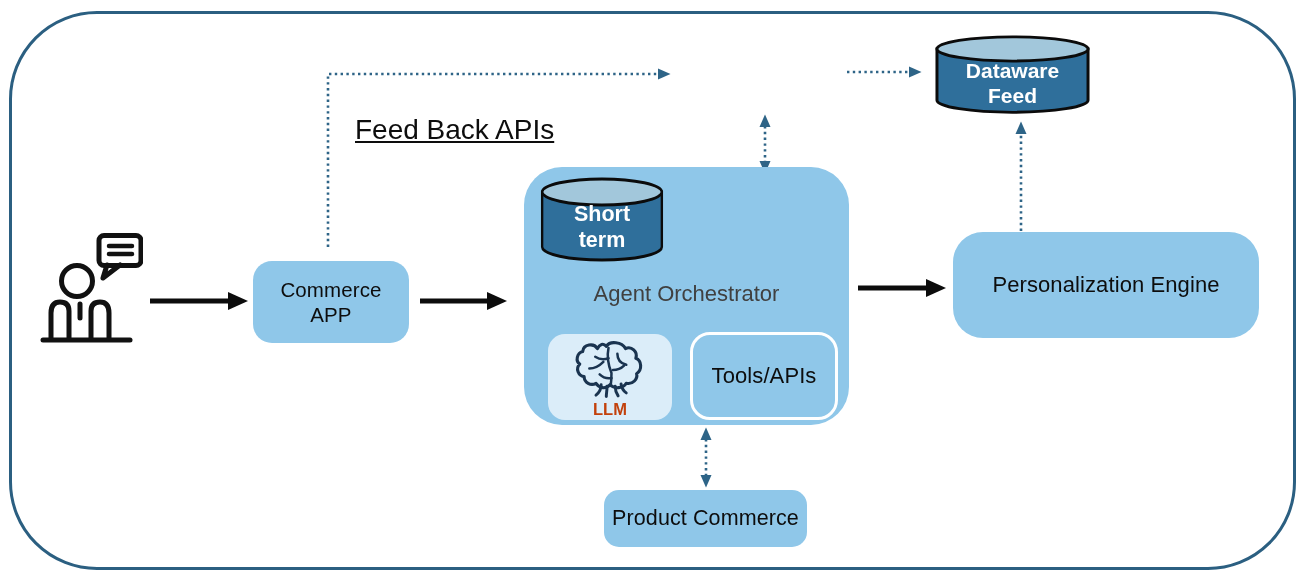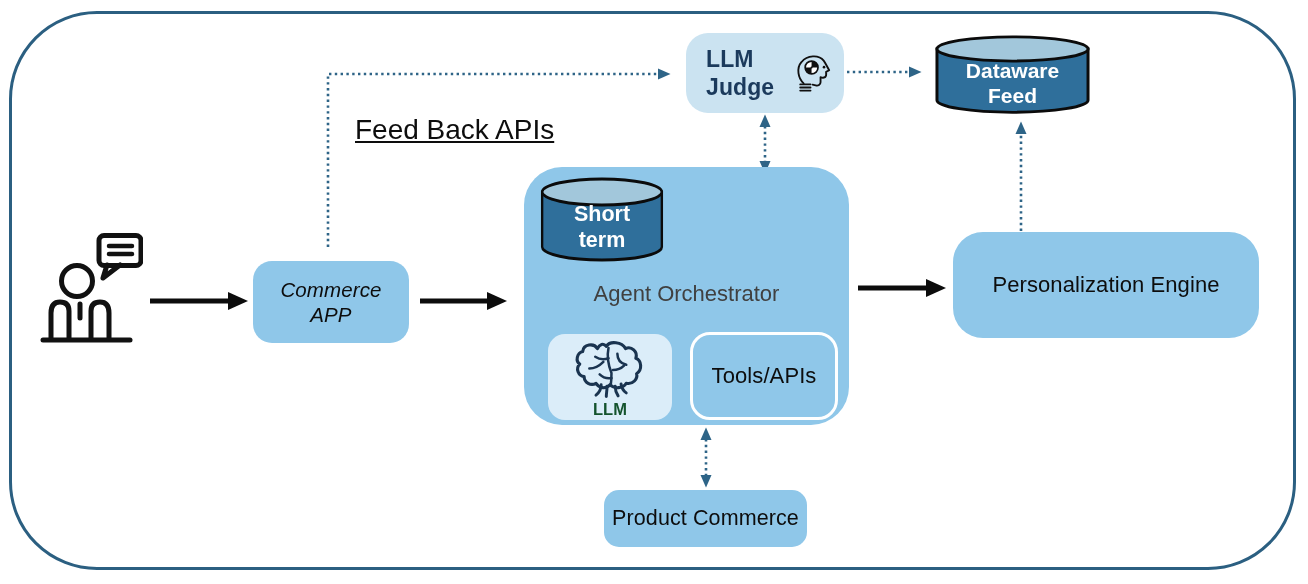--- a/index.html
+++ b/index.html
@@ -12,21 +12,21 @@
     position:absolute; left:9px; top:11px; width:1281px; height:553px;
     border:3px solid #2B5F81; border-radius:88px;
   }
   .arrows { position:absolute; left:0; top:0; width:1308px; height:584px; }
 
   .box { position:absolute; display:flex; align-items:center; justify-content:center;
          text-align:center; color:#0d0d0d; box-sizing:border-box; }
   .blue  { background:#8FC7E9; }
   .label { font-weight:500; line-height:1.22; letter-spacing:0.1px; }
 
-  .commerce { left:253px; top:261px; width:156px; height:82px; border-radius:19px; font-size:20.5px;font-style:italic; }
+  .commerce { left:253px; top:261px; width:156px; height:82px; border-radius:19px; font-size:20.5px; }
   .commerce .label { max-width:118px; }
 
   .feedback-label { position:absolute; left:355px; top:114px; font-size:28px; font-weight:500; color:#0d0d0d;text-decoration:underline; }
 
   .judge { left:686px; top:33px; width:158px; height:80px; border-radius:22px;
            background:#CBE3F1; justify-content:flex-start; padding:0 10px 0 20px; }
   .judge .label { font-size:23px; font-weight:700; color:#1B3A5C; text-align:left; max-width:82px; line-height:1.22; }
   .judge .icon { margin-left:6px; }
 
   .orchestrator { left:524px; top:167px; width:325px; height:258px; border-radius:38px; }
@@ -41,21 +41,21 @@
   .cyl-long  { left:173px; top:9px; width:124px; height:88px; }
   .cyl-short .cyl-label, .cyl-long .cyl-label { top:26px; font-size:21.5px; }
   .cyl-short .cyl-label span, .cyl-long .cyl-label span { display:inline-block; max-width:66px; }
 
   .cyl-dataware { position:absolute; left:933px; top:34px; width:159px; height:82px; }
   .cyl-dataware .cyl-label { top:24px; font-size:21px; }
   .cyl-dataware .cyl-label span { display:inline-block; max-width:128px; }
 
   .llm-box { left:24px; top:167px; width:124px; height:86px; border-radius:17px;
              background:#DBEDF9; flex-direction:column; padding-top:4px; }
-  .llm-box .label { font-size:16.5px; font-weight:700; color:#14532d; margin-top:-2px; }
+  .llm-box .label { font-size:16.5px; font-weight:700; color:#c2410c; margin-top:-2px; }
 
   .tools { left:166px; top:165px; width:148px; height:88px; border-radius:20px;
            border:3px solid #ffffff; background:transparent; font-size:22px; }
 
   .personalization { left:953px; top:232px; width:306px; height:106px; border-radius:30px; font-size:22px; }
   .product { left:604px; top:490px; width:203px; height:57px; border-radius:15px; font-size:21.5px; }
 
   .user-icon { position:absolute; left:38px; top:233px; }
 </style>
 </head>
@@ -99,32 +99,20 @@
     <path d="M69,32 L65,45 L82,32" stroke-width="5"></path>
     <path d="M71,13 H94 M71,21 H94" stroke-width="4.5"></path>
   </svg>
 
   <div class="box blue commerce">
     <span class="label">Commerce APP</span>
   </div>
 
   <div class="feedback-label">Feed Back APIs</div>
 
-  <div class="box judge">
-    <span class="label">LLM Judge</span>
-    <svg class="icon" width="54" height="56" viewBox="0 0 58 58" fill="none" stroke="#101010" stroke-linecap="round" stroke-linejoin="round">
-      <path d="M14,44 C6,37 3,22 11,13 C19,3 36,2 43,11 C46,15 47,18 51,25 L46.5,27.3 C47,31 47,33.5 45,35 C43,36.2 40.5,36 38.5,35 L38.5,42.5 C38.5,46 35,48 31.5,47 L27,45.8" stroke-width="2.7"></path>
-      <circle cx="25.5" cy="21" r="9.3" fill="#ffffff" stroke-width="2.5"></circle>
-      <path d="M25.5,11.7 A9.3,9.3 0 0 1 34.8,21 L25.5,21 Z" fill="#101010" stroke="none"></path>
-      <path d="M25.5,30.3 A9.3,9.3 0 0 1 16.2,21 L25.5,21 Z" fill="#101010" stroke="none"></path>
-      <circle cx="25.5" cy="21" r="1.5" fill="#101010" stroke="none"></circle>
-      <circle cx="43.5" cy="20.5" r="1.9" fill="#101010" stroke="none"></circle>
-      <path d="M9,45.5 H24 M9,50 H24 M9,54.5 H24" stroke-width="2.6"></path>
-    </svg>
-  </div>
 
   <div class="cyl cyl-dataware">
     <svg class="shape" viewBox="0 0 160 88" preserveAspectRatio="none">
       <path d="M4,16 L4,71 A76,13 0 0 0 156,71 L156,16 Z" fill="#2F6F9B" stroke="#0b0b0b" stroke-width="3"></path>
       <ellipse cx="80" cy="16" rx="76" ry="13" fill="#A2C7DB" stroke="#0b0b0b" stroke-width="3"></ellipse>
     </svg>
     <div class="cyl-label">
       <span>Dataware Feed</span>
     </div>
   </div>

